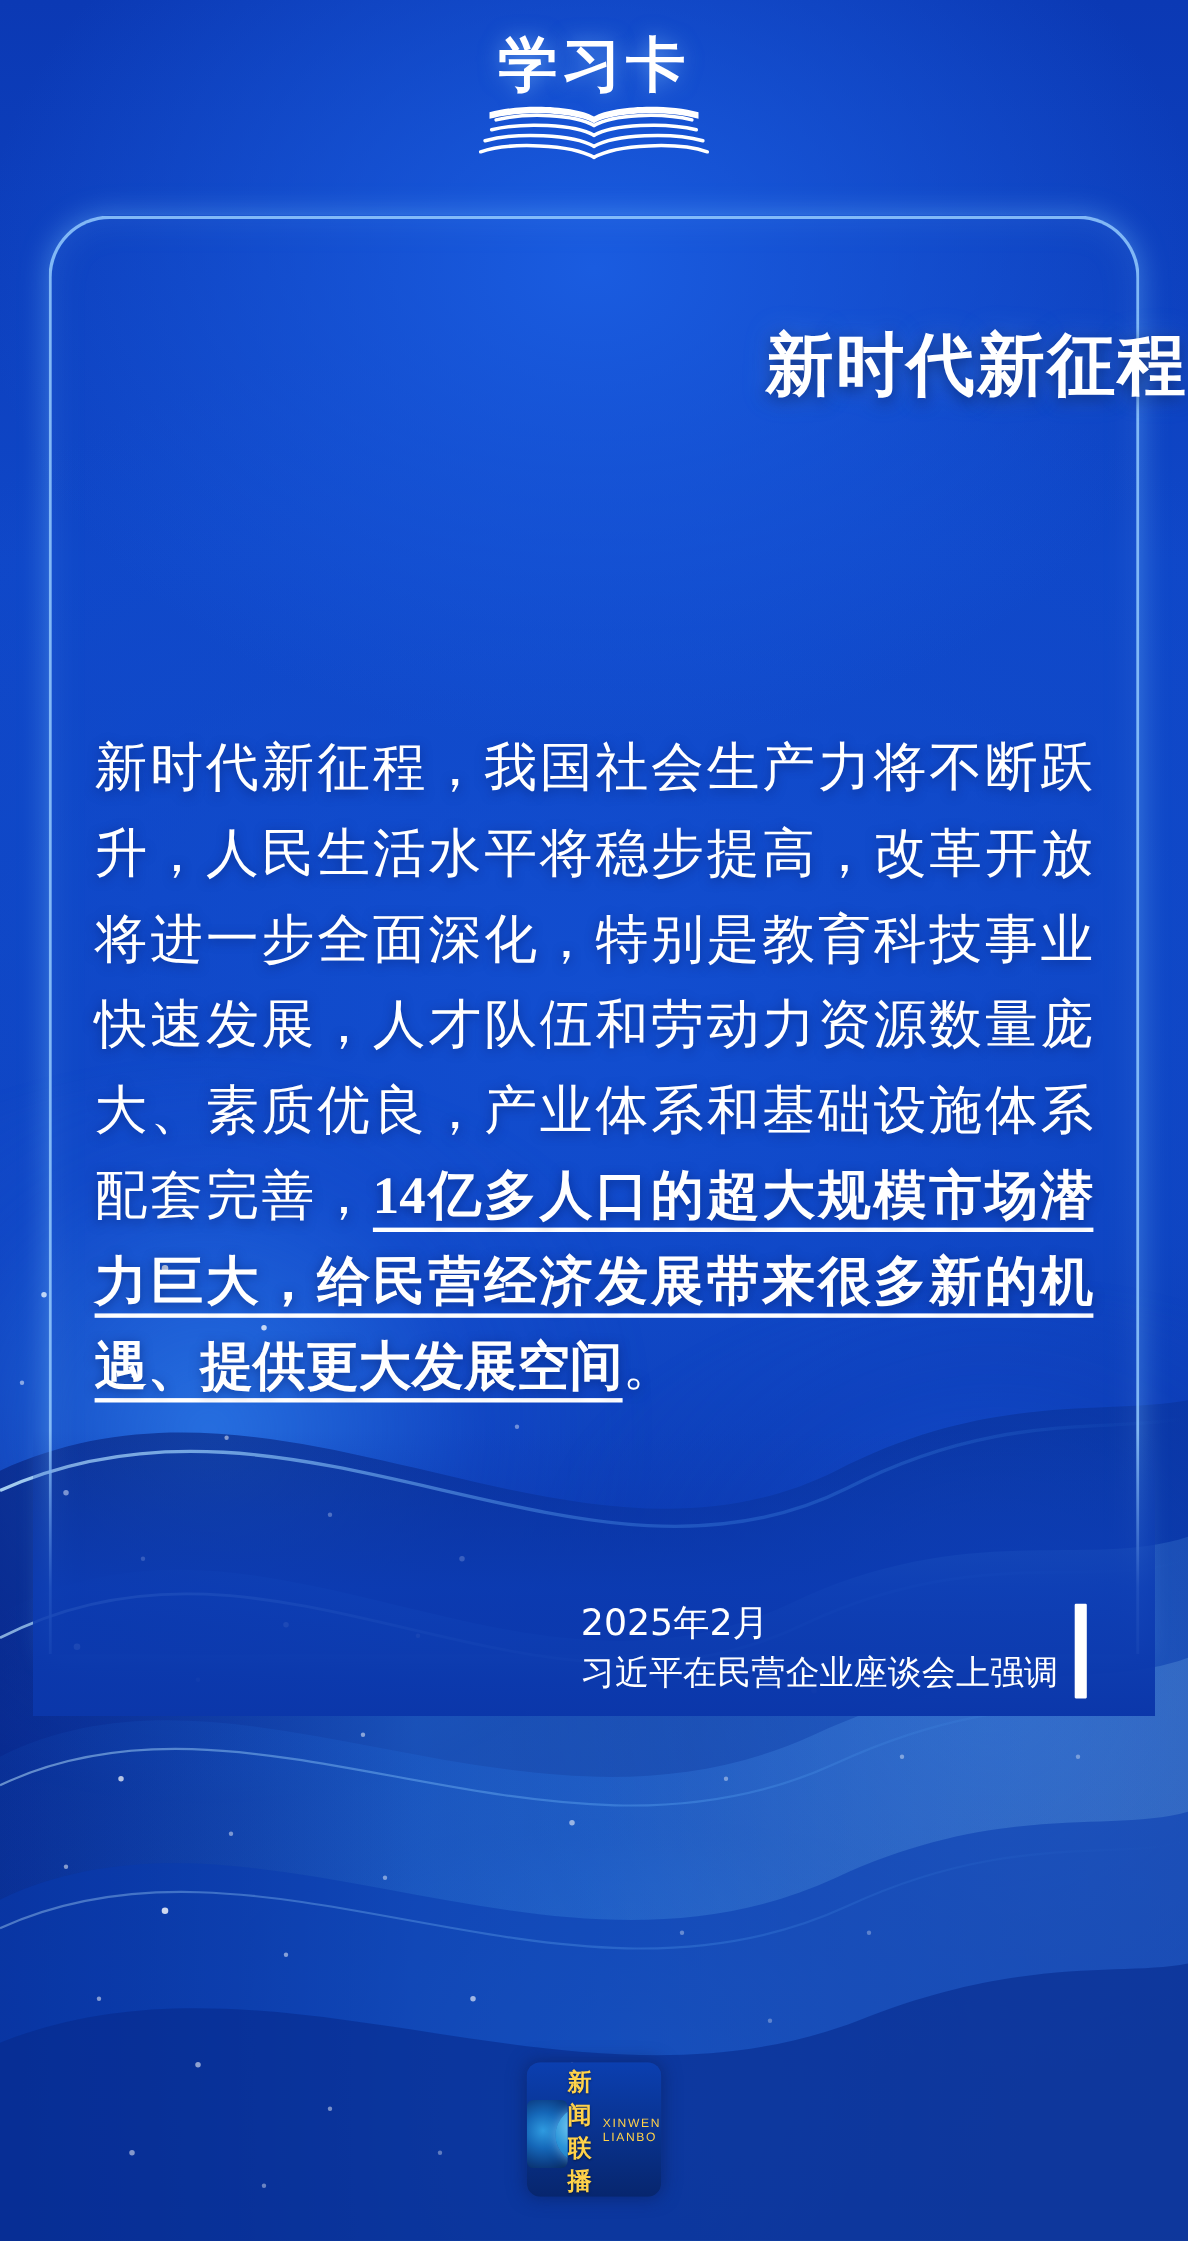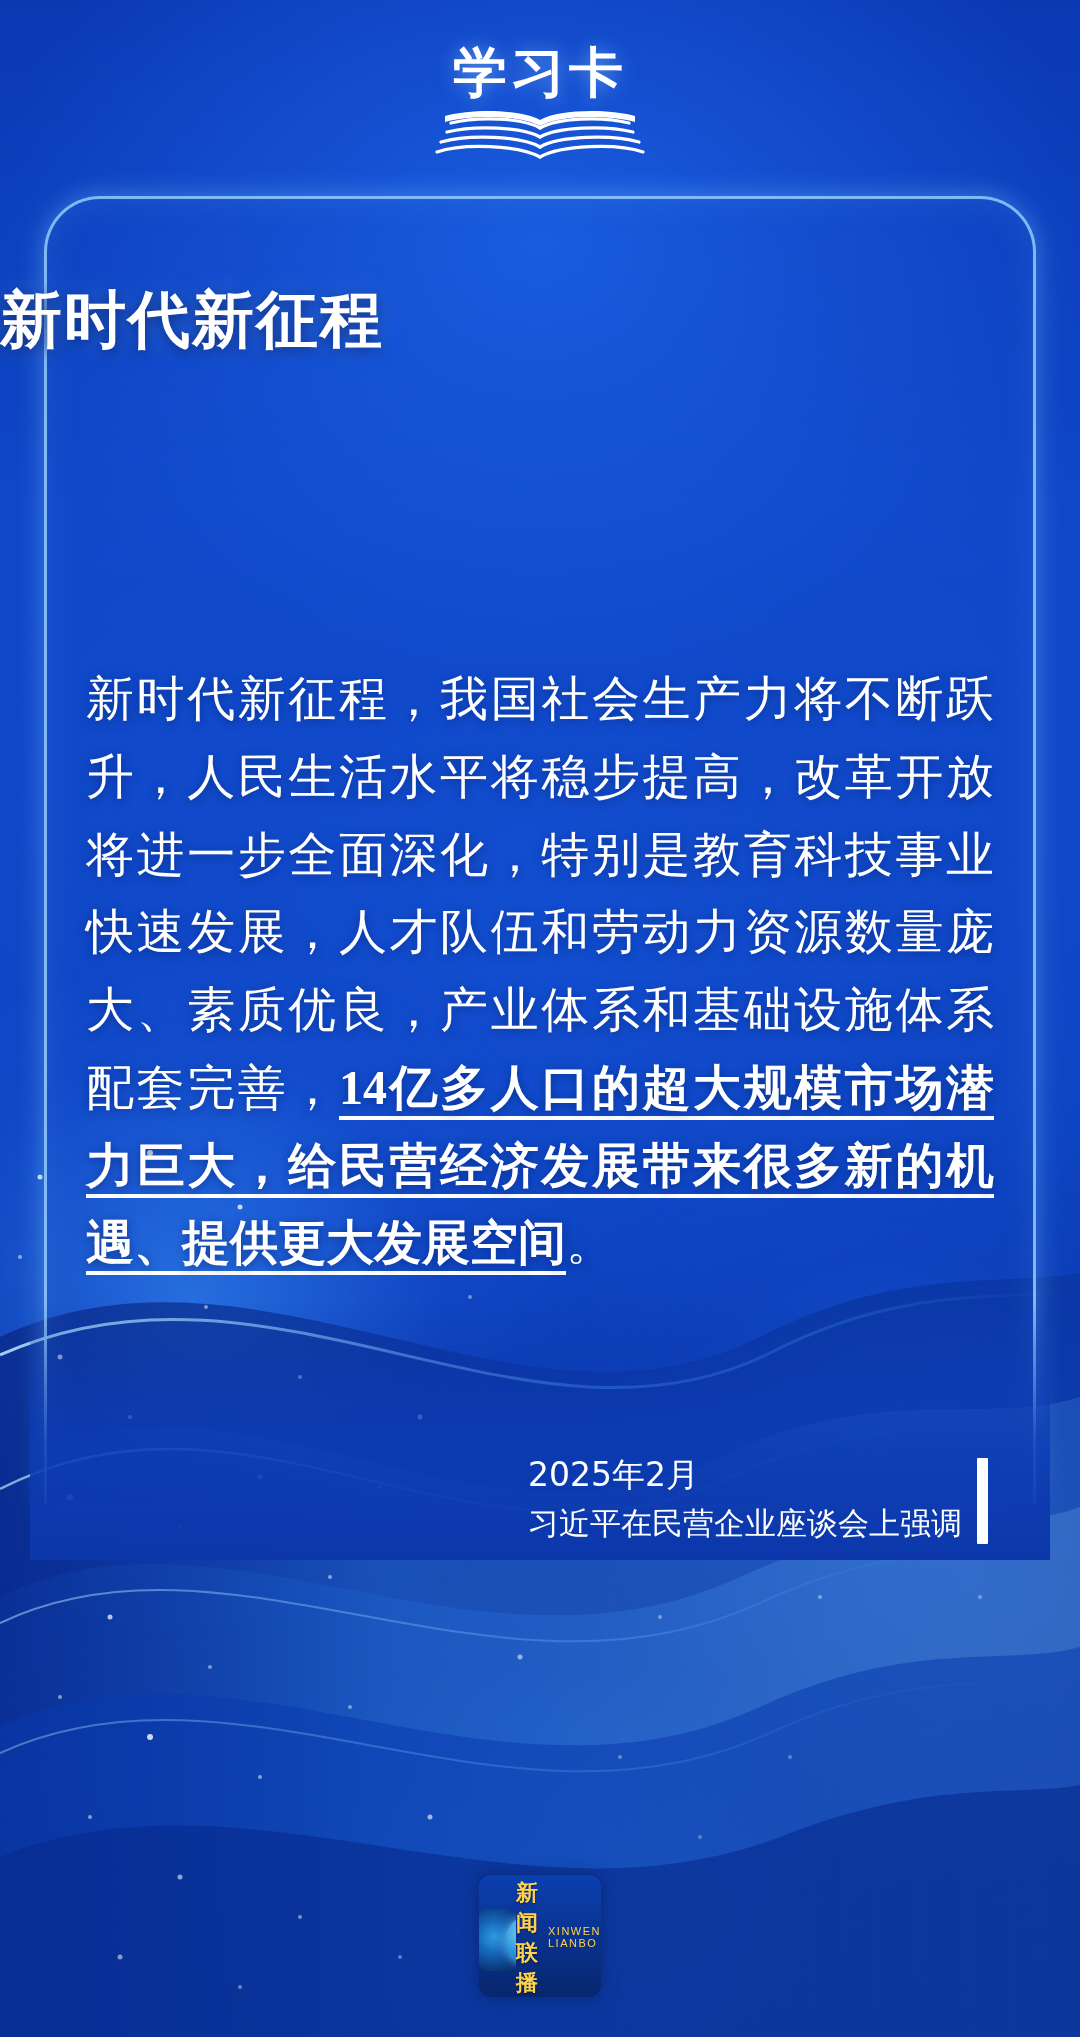--- a/index.html
+++ b/index.html
@@ -59,21 +59,21 @@
   .dots {
     position: absolute;
     left: 0; bottom: 0;
     width: 1080px; height: 980px;
     pointer-events: none;
   }
 
   
   .logo-wrap {
     position: absolute;
-    top: 46px; left: 0; width: 1080px;
+    top: 32px; left: 0; width: 1080px;
     display: flex; flex-direction: column; align-items: center;
   }
   .logo-text {
     font-size: 54px;
     font-weight: bold;
     color: #ffffff;
     letter-spacing: 4px;
     line-height: 1;
     text-shadow: 0 0 18px rgba(140,200,255,0.55);
     font-family: "DejaVu Sans", "Liberation Sans", sans-serif;
@@ -97,22 +97,22 @@
     position: absolute;
     left: 30px; top: 1300px;
     width: 1020px; height: 260px;
     background: linear-gradient(180deg, rgba(13,65,190,0) 0%, rgba(12,60,180,0.85) 55%, rgba(11,55,170,1) 100%);
     pointer-events: none;
   }
 
   
   .headline {
     position: absolute;
-    left: 0; top: 280px; width: 1080px;
-    text-align: left;
+    left: 0; top: 292px; width: 1080px;
+    text-align: right;
     color: #ffffff;
   }
   .headline-line {
     font-size: 62px;
     font-weight: bold;
     letter-spacing: 2px;
     line-height: 1.28;
     text-shadow: 0 3px 14px rgba(3,25,95,0.75), 0 0 24px rgba(120,190,255,0.35);
     font-family: "DejaVu Sans", "Liberation Sans", sans-serif;
   }
@@ -153,21 +153,21 @@
   }
   .attrib-date {
     font-size: 33px;
     line-height: 1.4;
     font-family: "DejaVu Sans", "Liberation Sans", sans-serif;
   }
   .attrib-source {
     font-size: 31px;
     line-height: 1.45;
     margin-top: 4px;
-    font-family: Liberation Serif, serif;
+    font-family: Liberation Mono, monospace;
   }
 
   
   .badge {
     position: absolute;
     left: 50%;
     transform: translateX(-50%);
     bottom: 40px;
     width: 122px; height: 122px;
     border-radius: 12px;

